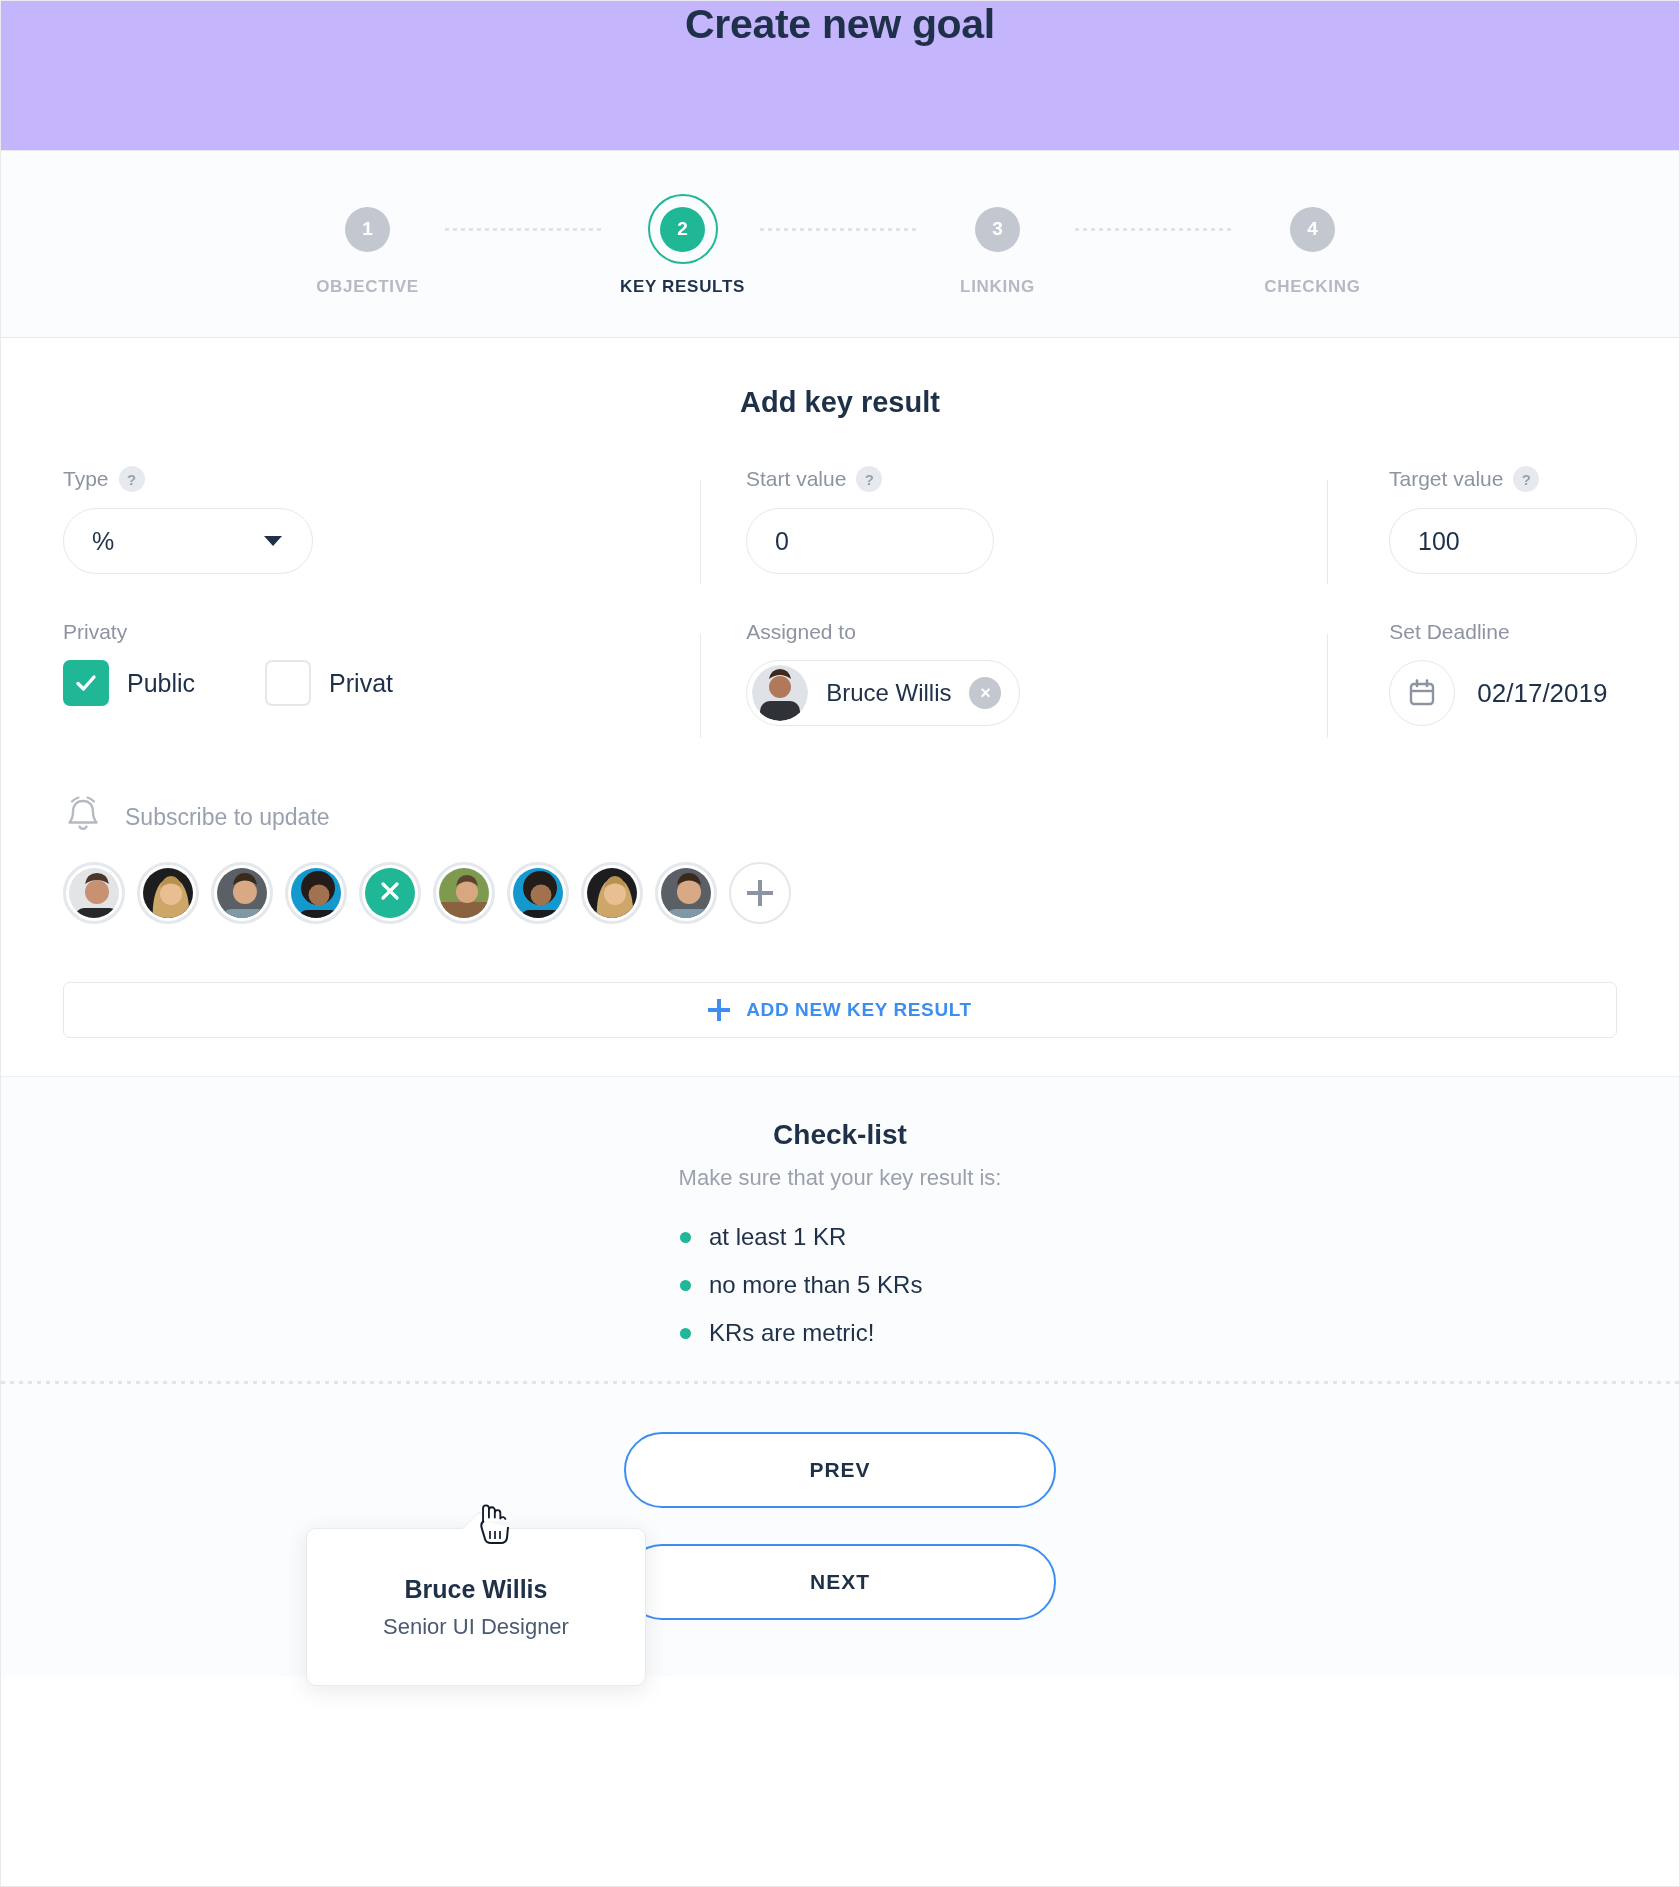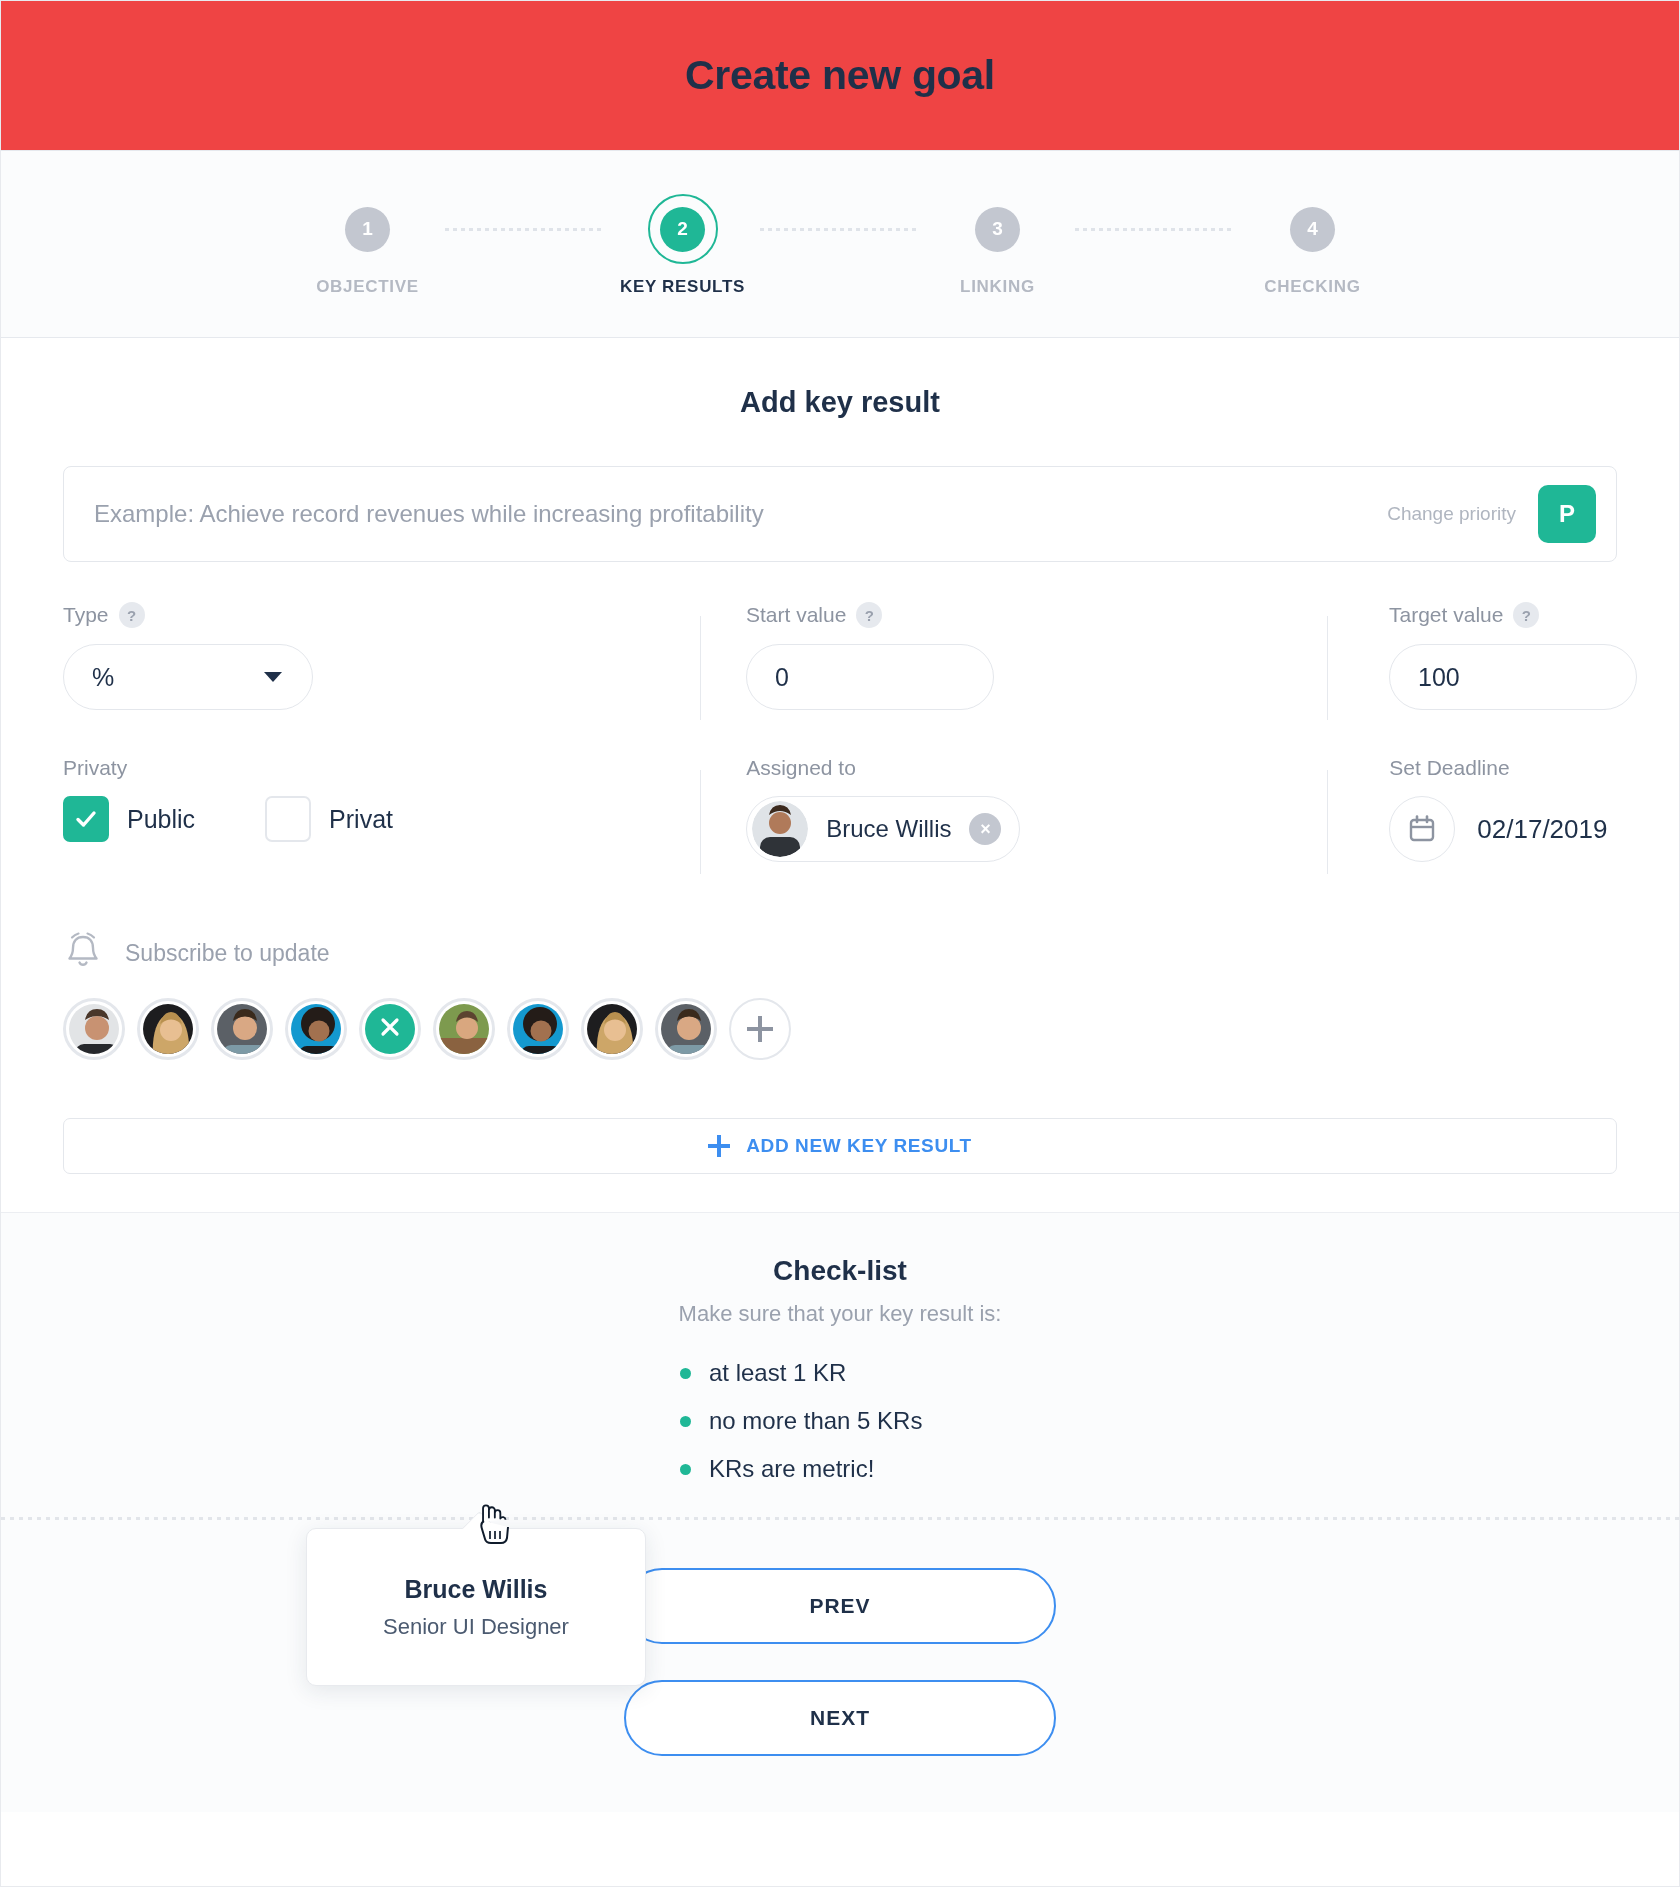--- a/index.html
+++ b/index.html
@@ -13,22 +13,22 @@
     position: relative;
     width: 1680px; height: 1887px;
     background: #ffffff;
     overflow: hidden;
     border: 1px solid #e8eaee;
   }
 
   
   .header {
     height: 150px;
-    display: flex; align-items: center; justify-content: center;
-    background: #ef4444;
+    display: flex; justify-content: center;
+    background: #c4b5fd;
     border-bottom: 1px solid #e6e9ee;
   }
   .header-title {
     font-size: 41px; font-weight: bold;
     color: #1f3049; letter-spacing: -0.3px;
   }
 
   
   .stepper-bar {
     background: #fbfcfd;
@@ -366,25 +366,20 @@
         <div class="step-label">CHECKING</div>
       </div>
 
     </div>
   </div>
 
   <div class="body">
 
     <div class="section-title">Add key result</div>
 
-    <div class="goal-input">
-      <div class="goal-placeholder">Example: Achieve record revenues while increasing profitability</div>
-      <div class="change-priority">Change priority</div>
-      <div class="priority-badge">P</div>
-    </div>
 
     <div class="field-row">
 
       <div class="col col-a">
         <div class="field-label">
           <span>Type</span>
           <span class="help-dot">?</span>
         </div>
         <div class="pill select">
           <span>%</span>

